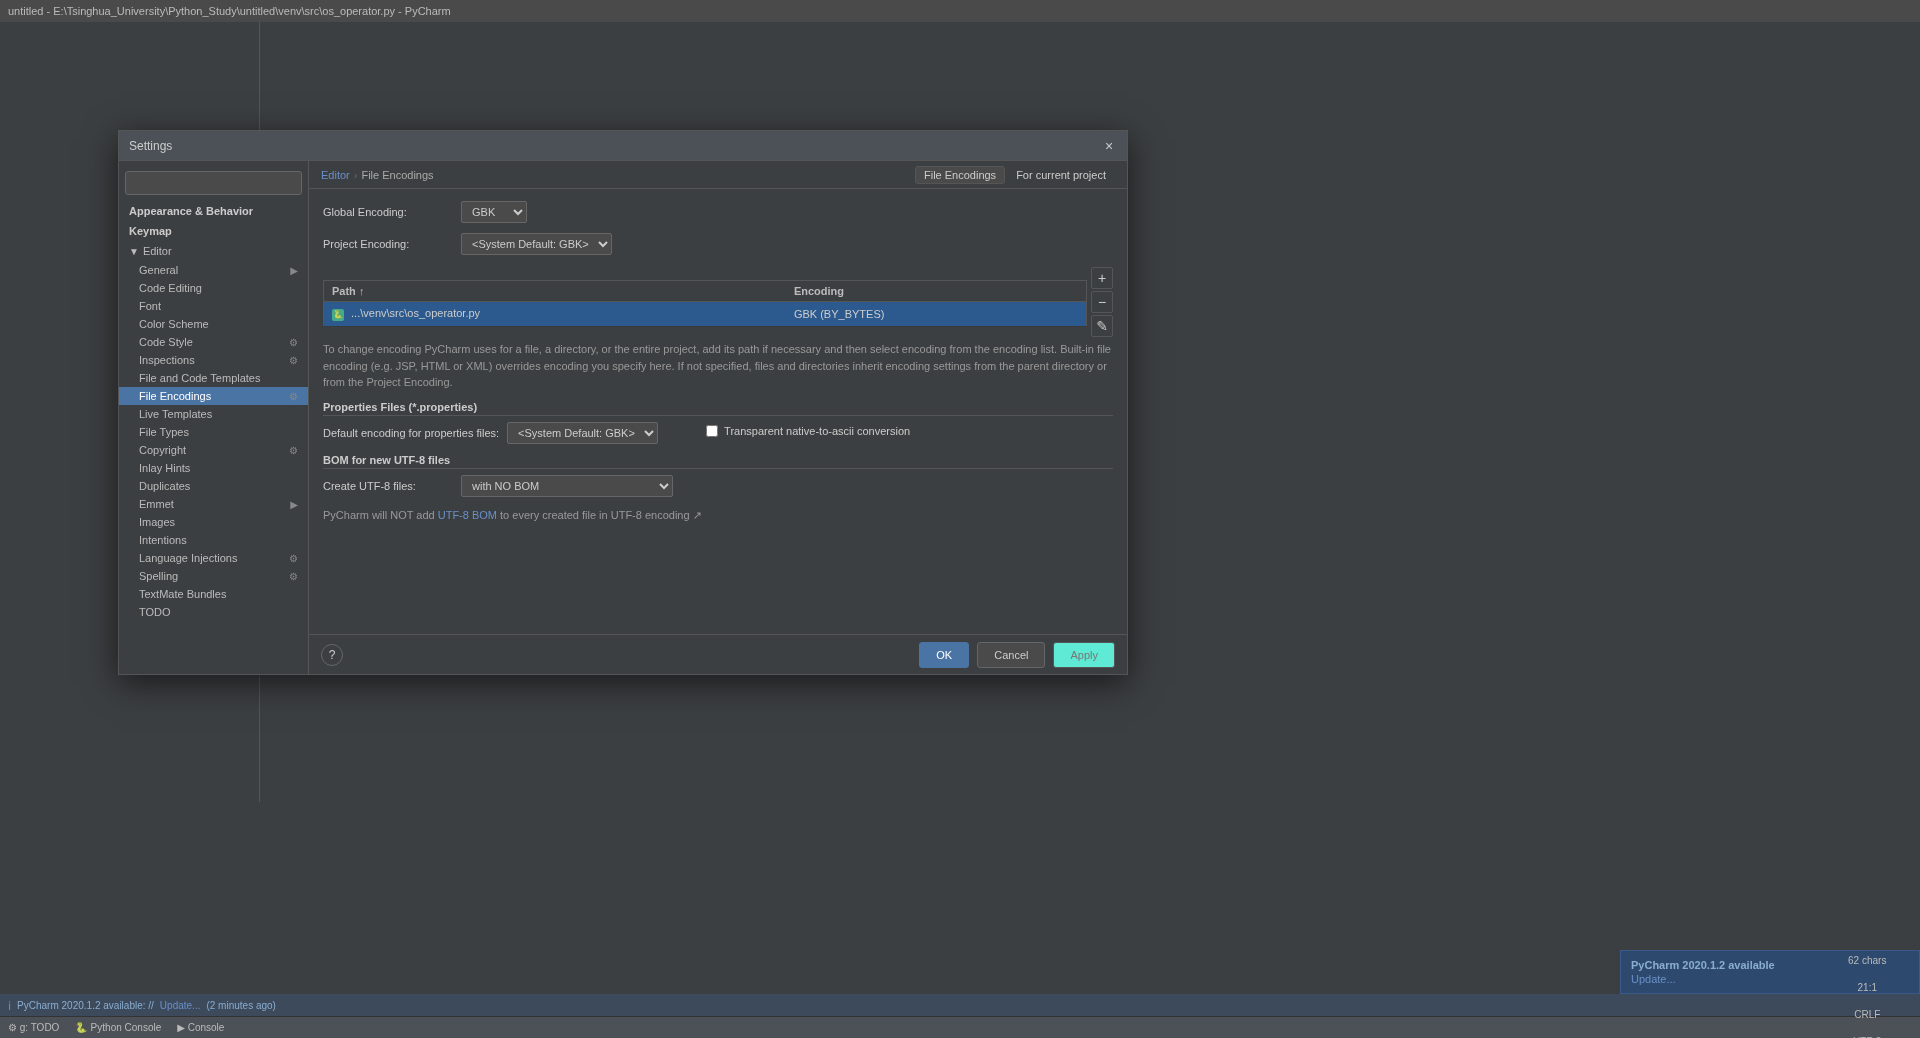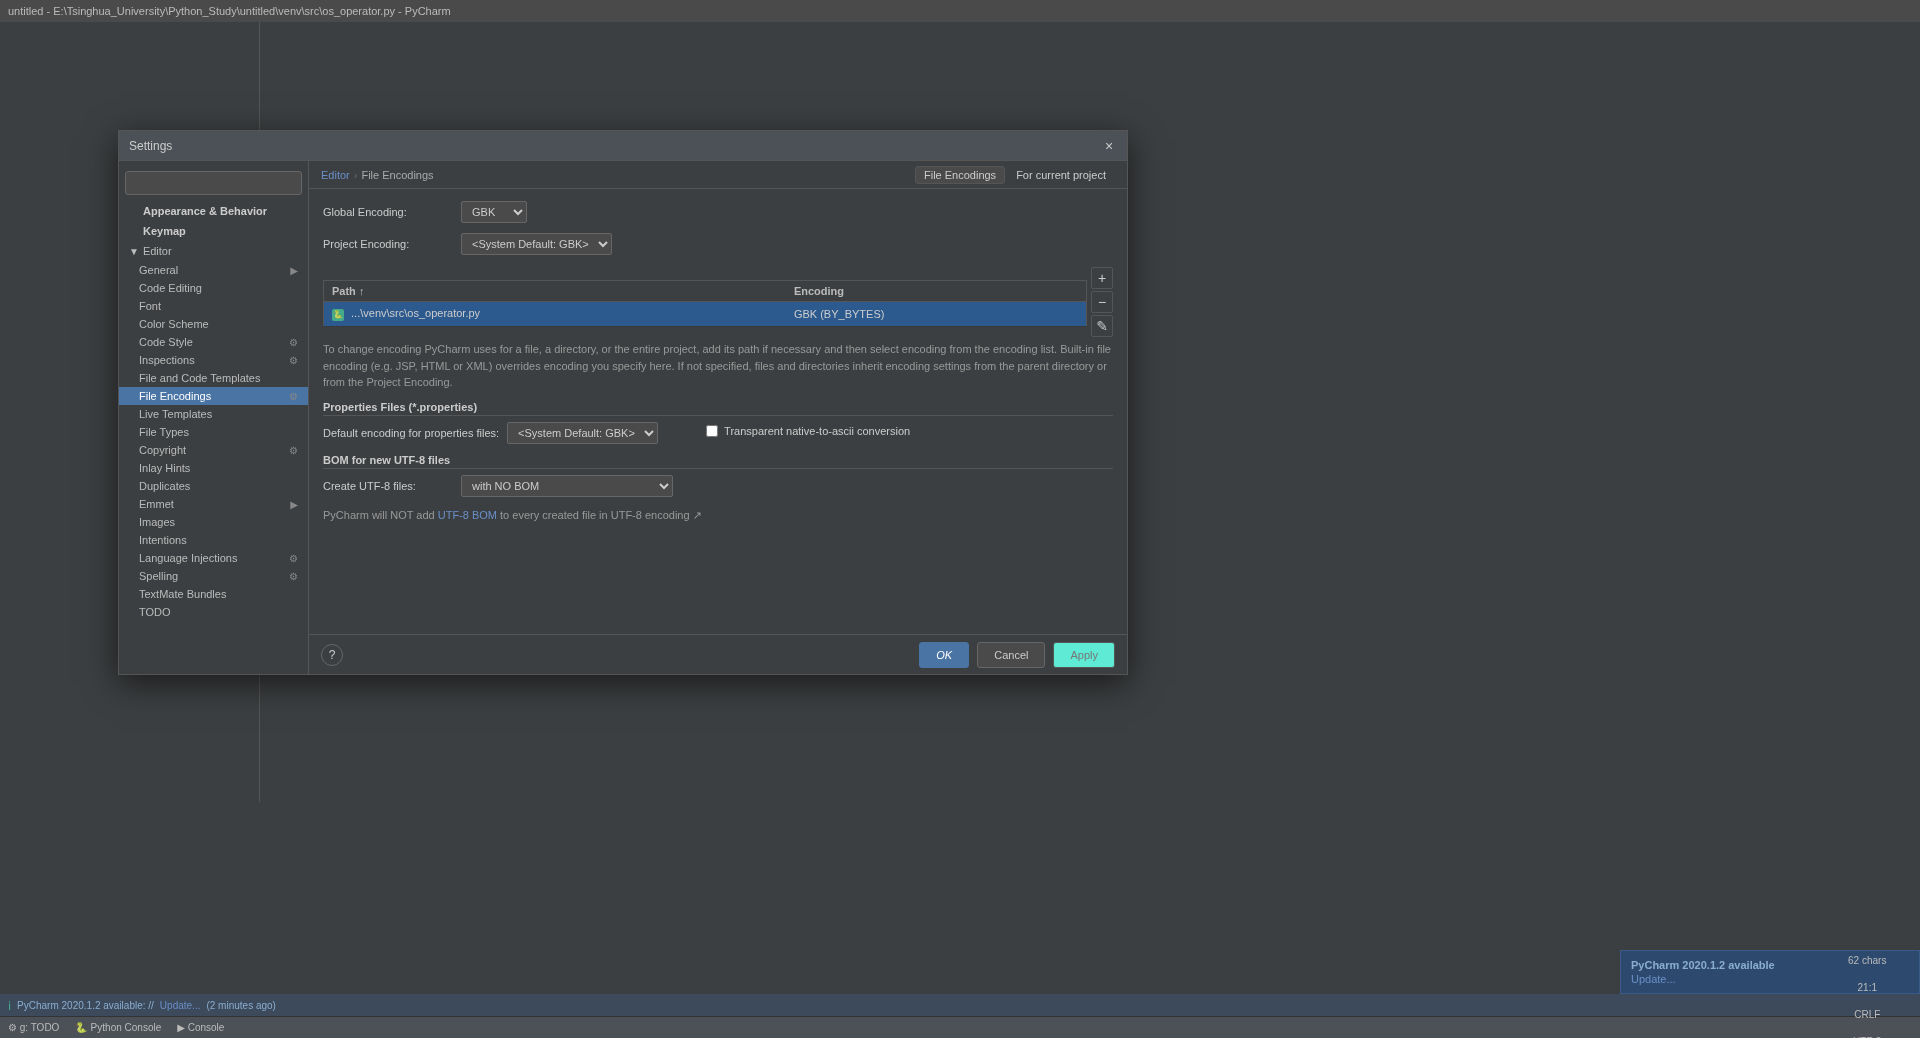--- a/index.html
+++ b/index.html
@@ -66,21 +66,21 @@
       border: 1px solid #666;
       border-radius: 3px;
       color: #ccc;
       font-size: 11px;
       padding: 0 6px;
       width: calc(100% - 12px);
     }
 
     .nav-section-label {
       font-size: 11px; font-weight: bold; color: #ccc;
-      padding: 4px 24px;
+      padding: 4px 10px;
       cursor: pointer;
     }
 
     .nav-item {
       font-size: 11px; color: #bbb;
       padding: 3px 10px 3px 20px;
       cursor: pointer;
       display: flex; align-items: center; justify-content: space-between;
     }
     .nav-item.active { background: #4a74a4; color: #fff; }
@@ -210,21 +210,21 @@
       border-top: 1px solid #555;
       display: flex; align-items: center; justify-content: flex-end;
       padding: 0 12px; gap: 8px;
     }
     .btn {
       height: 26px; padding: 0 16px;
       font-size: 11px; cursor: pointer;
       border-radius: 3px; border: 1px solid #666;
     }
     .btn-primary {
-      background: #4a74a4; color: #fff; border-color: #4a74a4; font-style: italic;
+      background: #4a74a4; color: #fff; border-color: #4a74a4;
     }
     .btn-secondary {
       background: #4a4a4a; color: #ccc;
     }
     .btn-disabled {
       background: #5eead4; color: #777; border-color: #555; cursor: default;
     }
 
     
     .help-btn {

